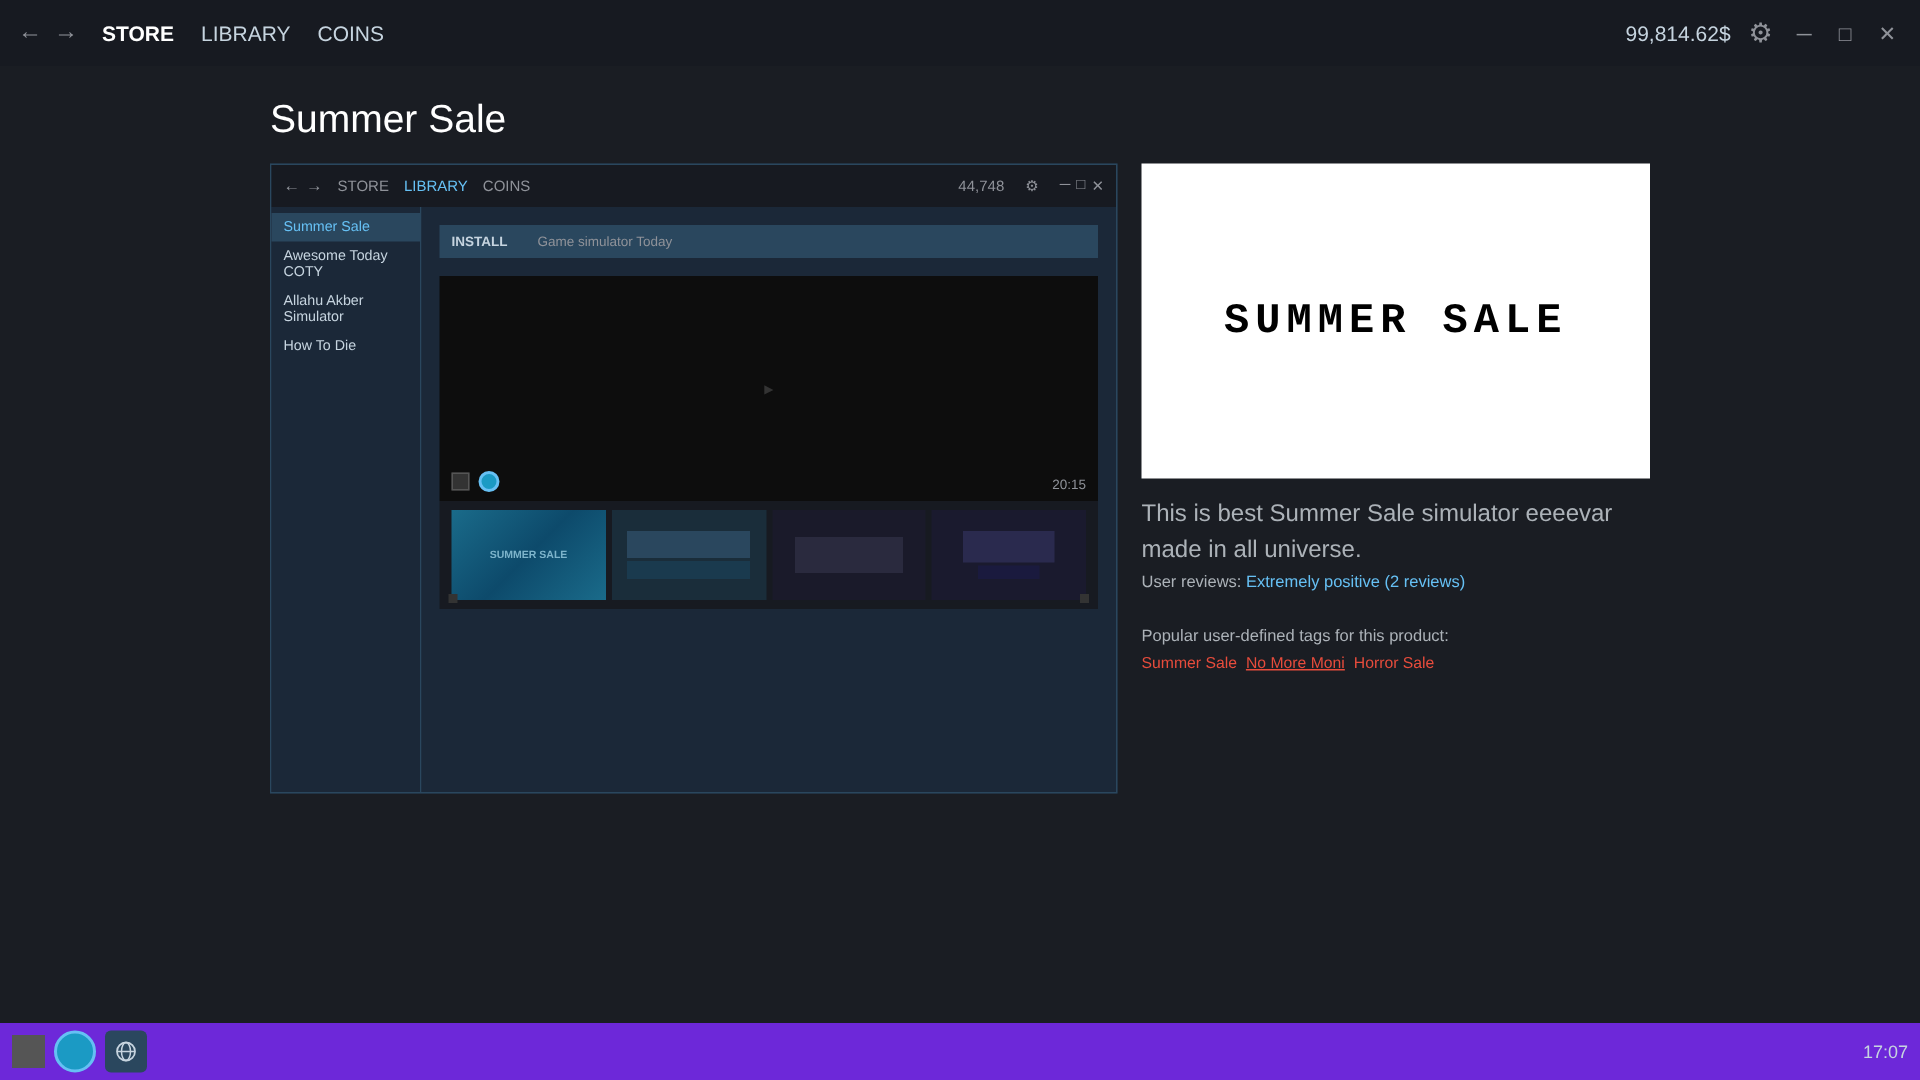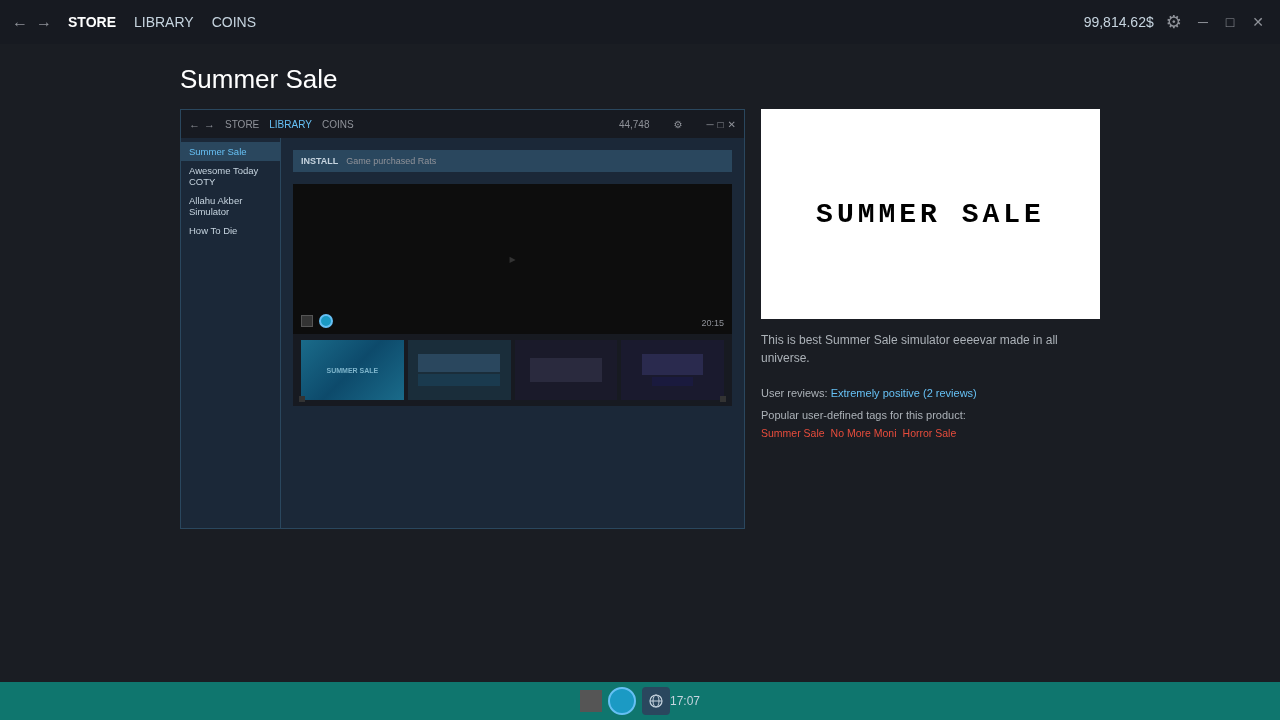--- a/index.html
+++ b/index.html
@@ -129,21 +129,21 @@
     }
     .inner-nav-item {
       color: #8f9299;
     }
     .inner-nav-item.active {
       color: #66c0f4;
     }
     .inner-topbar-right {
       display: flex;
       align-items: center;
-      gap: 24px;
+      gap: 14px;
       font-size: 10px;
       color: #8f9299;
     }
     .inner-win-btns {
       display: flex;
       gap: 4px;
     }
 
     .inner-body {
       display: flex;
@@ -185,21 +185,21 @@
       display: flex;
       align-items: center;
       padding: 0 8px;
       font-size: 9px;
       color: #8f9299;
       margin-bottom: 12px;
     }
     .install-label {
       font-weight: bold;
       color: #c6d4df;
-      margin-right: 8px;
+      margin-right: 20px;
       font-size: 9px;
     }
 
     
     .video-section {
       position: relative;
       background: #000;
       height: 150px;
       margin-top: 0;
     }
@@ -267,29 +267,29 @@
       margin-bottom: 12px;
     }
     .banner-text {
       font-family: 'Courier New', monospace;
       font-size: 28px;
       font-weight: bold;
       color: #000000;
       letter-spacing: 4px;
     }
     .game-description {
-      font-size: 12px;
+      font-size: 16px;
       color: #acb2b8;
       line-height: 1.5;
-      margin-bottom: 20px;
+      margin-bottom: 3px;
     }
     .reviews-line {
       font-size: 11px;
       color: #acb2b8;
-      margin-bottom: 10px;
+      margin-bottom: 24px;
     }
     .tags-label {
       font-size: 11px;
       color: #acb2b8;
       margin-bottom: 6px;
     }
     .tags-row {
       display: flex;
       gap: 6px;
       flex-wrap: wrap;
@@ -352,25 +352,25 @@
       color: #c6d4df;
     }
 
     
     .taskbar {
       position: absolute;
       bottom: 0;
       left: 0;
       right: 0;
       height: 38px;
-      background: #0f766e;
+      background: #6d28d9;
       display: flex;
       align-items: center;
       padding: 0 8px;
-      justify-content: center;
+      justify-content: space-between;
     }
     .taskbar-left {
       display: flex;
       gap: 6px;
       align-items: center;
     }
     .taskbar-btn {
       width: 28px;
       height: 28px;
       background: #333;
@@ -490,21 +490,21 @@
         <div class="inner-sidebar">
           <div class="sidebar-item active">Summer Sale</div>
           <div class="sidebar-item">Awesome Today COTY</div>
           <div class="sidebar-item">Allahu Akber Simulator</div>
           <div class="sidebar-item">How To Die</div>
         </div>
 
         <div class="inner-main">
           <div class="install-bar">
             <span class="install-label">INSTALL</span>
-            <span>Game purchased    Rats</span>
+            <span>Game simulator    Today</span>
           </div>
 
           <div class="video-section" style="height:150px; background:#0a0a0a; position:relative;">
 
             <div style="width:100%;height:100%;background:#0d0d0d;display:flex;align-items:center;justify-content:center;">
               <span style="color:#333;font-size:8px;">▶</span>
             </div>
             <div class="video-controls">
               <div class="vid-btn"></div>
               <div class="vid-circle"></div>
@@ -551,21 +551,21 @@
       <div class="game-description">This is best Summer Sale simulator eeeevar made in all universe.</div>
 
       <div class="reviews-line">
         <span>User reviews:</span>
         <span style="color:#66c0f4;">Extremely positive (2 reviews)</span>
       </div>
 
       <div class="tags-label">Popular user-defined tags for this product:</div>
       <div class="tags-row">
         <span class="tag" style="color:#e74c3c;">Summer Sale</span>
-        <span class="tag" style="color:#e74c3c;">No More Moni</span>
+        <span class="tag" style="color:#e74c3c;text-decoration:underline;">No More Moni</span>
         <span class="tag" style="color:#e74c3c;">Horror Sale</span>
       </div>
     </div>
   </div>
 </div>
 
 <div class="bottom-section">
 
   <div class="in-library-btn">
     

